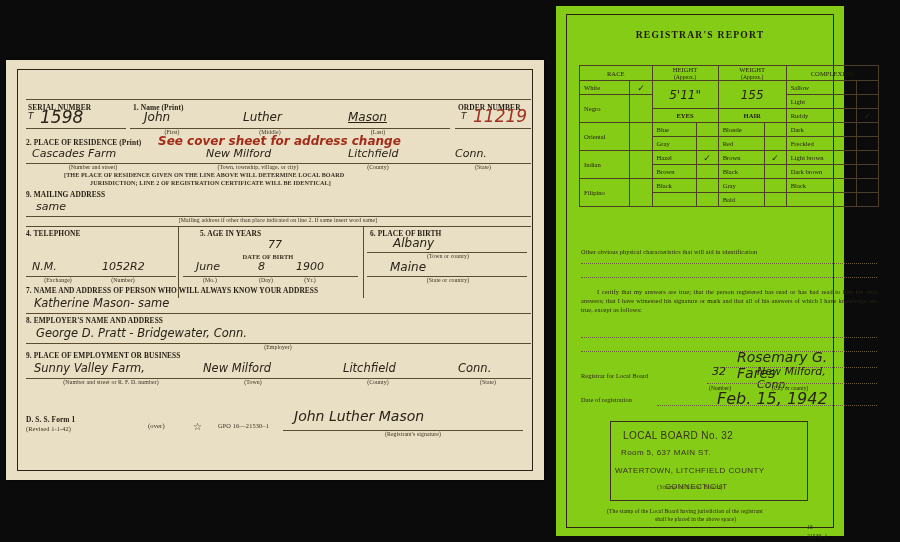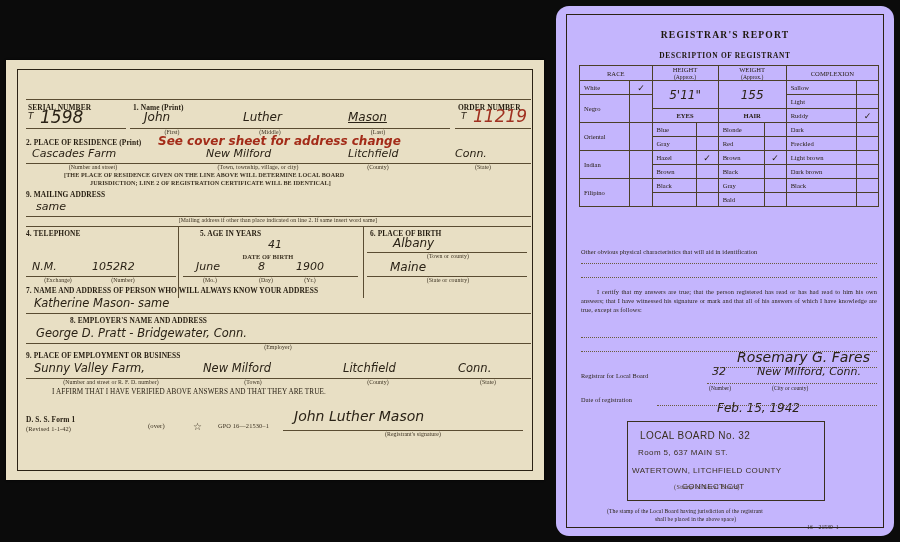--- a/index.html
+++ b/index.html
@@ -29,23 +29,22 @@
     color:#2a2216;font-style:italic;
   }
   .rule{position:absolute;border-bottom:1px solid #5a4c32;}
   .tiny{font-size:5.8px;color:#3a3020;letter-spacing:.1px;}
   .tinyc{font-size:5.8px;color:#3a3020;text-align:center;letter-spacing:.1px;}
   .sect{font-size:7.4px;color:#241c10;font-weight:bold;letter-spacing:.1px;}
   .red{color:#a32b18;}
 
   
   .card-right{
-    position:absolute;left:556px;top:6px;width:338px;height:530px;
-    background:#c4b5fd;
-    border-radius:13px;
+    position:absolute;left:556px;top:6px;width:288px;height:530px;
+    background:#84cc16;
   }
   .card-right .inner{
     position:absolute;left:10px;top:8px;right:10px;bottom:8px;
     border:1.5px solid #2b2214;
   }
   .rtitle{
     position:absolute;left:0;right:0;top:14px;text-align:center;
     font-size:9.6px;font-weight:bold;letter-spacing:1.2px;color:#1d170c;
   }
   .rsub{
@@ -58,21 +57,21 @@
   }
   table.desc td,table.desc th{
     border:1px solid #4b3f28;height:13px;padding:0 2px;text-align:center;
     font-weight:normal;
   }
   .lft{text-align:left !important;padding-left:4px !important;}
   .chk{font-family:"DejaVu Sans",sans-serif;font-size:9px;color:#2a2216;}
   .rtxt{position:absolute;font-size:6.3px;color:#2a2418;line-height:9px;letter-spacing:.1px;}
   .dotline{position:absolute;border-bottom:1px dotted #6b5c3e;}
   .stamp{
-    position:absolute;left:60px;top:406px;width:196px;height:78px;
+    position:absolute;left:43px;top:406px;width:196px;height:78px;
     border:1.5px solid #3a3020;color:#3a3020;
   }
   .stamp div{position:absolute;font-family:"Liberation Sans",sans-serif;font-size:8px;letter-spacing:.4px;}
   .sigr{font-family:"DejaVu Sans",sans-serif;font-style:italic;font-size:14px;color:#2a2216;}
 </style>
 </head>
 <body>
 
 <div class="sheet">
 
@@ -124,84 +123,82 @@
       <div class="tinyc" style="position:absolute;left:100px;top:147px;width:320px;">[Mailing address if other than place indicated on line 2.  If same insert word same]</div>
 
       <div class="rule" style="left:8px;top:156px;width:505px;"></div>
       <div style="position:absolute;left:160px;top:156px;width:1px;height:72px;background:#5a4c32;"></div>
       <div style="position:absolute;left:345px;top:156px;width:1px;height:72px;background:#5a4c32;"></div>
 
       <div class="sect" style="position:absolute;left:8px;top:159px;">4. TELEPHONE</div>
       <div class="sect" style="position:absolute;left:182px;top:159px;">5. AGE IN YEARS</div>
       <div class="sect" style="position:absolute;left:352px;top:159px;">6. PLACE OF BIRTH</div>
 
-      <div class="hand" style="position:absolute;left:250px;top:168px;font-size:11px;">41</div>
+      <div class="hand" style="position:absolute;left:250px;top:168px;font-size:11px;">77</div>
       <div class="hand" style="position:absolute;left:375px;top:166px;font-size:12px;">Albany</div>
       <div class="rule" style="left:349px;top:182px;width:160px;"></div>
       <div class="tinyc" style="position:absolute;left:390px;top:183px;width:80px;">(Town or county)</div>
 
       <div class="tinyc" style="position:absolute;left:185px;top:183px;width:130px;font-weight:bold;font-size:6.4px;">DATE OF BIRTH</div>
 
       <div class="hand" style="position:absolute;left:14px;top:190px;font-size:11px;">N.M.</div>
-      <div class="hand" style="position:absolute;left:74px;top:190px;font-size:11px;">1052R2</div>
+      <div class="hand" style="position:absolute;left:84px;top:190px;font-size:11px;">1052R2</div>
       <div class="hand" style="position:absolute;left:178px;top:190px;font-size:11px;">June</div>
       <div class="hand" style="position:absolute;left:240px;top:190px;font-size:11px;">8</div>
       <div class="hand" style="position:absolute;left:278px;top:190px;font-size:11px;">1900</div>
       <div class="hand" style="position:absolute;left:372px;top:190px;font-size:12px;">Maine</div>
 
       <div class="rule" style="left:8px;top:206px;width:150px;"></div>
       <div class="rule" style="left:165px;top:206px;width:175px;"></div>
       <div class="rule" style="left:349px;top:206px;width:160px;"></div>
       <div class="tinyc" style="position:absolute;left:10px;top:207px;width:60px;">(Exchange)</div>
       <div class="tinyc" style="position:absolute;left:75px;top:207px;width:60px;">(Number)</div>
       <div class="tinyc" style="position:absolute;left:172px;top:207px;width:40px;">(Mo.)</div>
       <div class="tinyc" style="position:absolute;left:228px;top:207px;width:40px;">(Day)</div>
       <div class="tinyc" style="position:absolute;left:272px;top:207px;width:40px;">(Yr.)</div>
       <div class="tinyc" style="position:absolute;left:385px;top:207px;width:90px;">(State or country)</div>
 
       <div class="sect" style="position:absolute;left:8px;top:216px;">7. NAME AND ADDRESS OF PERSON WHO WILL ALWAYS KNOW YOUR ADDRESS</div>
       <div class="hand" style="position:absolute;left:16px;top:226px;font-size:11.5px;">Katherine Mason- same</div>
       <div class="rule" style="left:8px;top:243px;width:505px;"></div>
 
-      <div class="sect" style="position:absolute;left:8px;top:246px;margin-left:44px;">8. EMPLOYER'S NAME AND ADDRESS</div>
+      <div class="sect" style="position:absolute;left:8px;top:246px;">8. EMPLOYER'S NAME AND ADDRESS</div>
       <div class="hand" style="position:absolute;left:18px;top:256px;font-size:11.5px;">George D. Pratt - Bridgewater, Conn.</div>
       <div class="rule" style="left:8px;top:273px;width:505px;"></div>
       <div class="tinyc" style="position:absolute;left:200px;top:274px;width:120px;">(Employer)</div>
 
       <div class="sect" style="position:absolute;left:8px;top:281px;">9. PLACE OF EMPLOYMENT OR BUSINESS</div>
       <div class="hand" style="position:absolute;left:16px;top:291px;font-size:11.5px;">Sunny Valley Farm,</div>
       <div class="hand" style="position:absolute;left:185px;top:291px;font-size:11.5px;">New Milford</div>
       <div class="hand" style="position:absolute;left:325px;top:291px;font-size:11.5px;">Litchfield</div>
       <div class="hand" style="position:absolute;left:440px;top:291px;font-size:11.5px;">Conn.</div>
       <div class="rule" style="left:8px;top:308px;width:505px;"></div>
       <div class="tinyc" style="position:absolute;left:18px;top:309px;width:150px;">(Number and street or R. F. D. number)</div>
       <div class="tinyc" style="position:absolute;left:195px;top:309px;width:80px;">(Town)</div>
       <div class="tinyc" style="position:absolute;left:320px;top:309px;width:80px;">(County)</div>
       <div class="tinyc" style="position:absolute;left:435px;top:309px;width:70px;">(State)</div>
 
-      <div class="sect" style="position:absolute;left:34px;top:318px;font-weight:normal;font-size:7.2px;">I AFFIRM THAT I HAVE VERIFIED ABOVE ANSWERS AND THAT THEY ARE TRUE.</div>
 
       <div class="sect" style="position:absolute;left:8px;top:345px;">D. S. S. Form 1</div>
       <div class="tiny" style="position:absolute;left:8px;top:355px;font-size:6.4px;">(Revised 1-1-42)</div>
       <div class="tiny" style="position:absolute;left:130px;top:352px;font-size:6.6px;">(over)</div>
       <div class="tiny" style="position:absolute;left:175px;top:351px;font-size:10px;">☆</div>
       <div class="tiny" style="position:absolute;left:200px;top:352px;font-size:6.4px;">GPO    16—21530–1</div>
 
       <div class="hand" style="position:absolute;left:276px;top:338px;font-size:14px;">John Luther Mason</div>
       <div class="rule" style="left:265px;top:360px;width:240px;"></div>
       <div class="tinyc" style="position:absolute;left:340px;top:361px;width:110px;">(Registrant's signature)</div>
 
     </div>
   </div>
 
   <div class="card-right">
     <div class="inner">
 
       <div class="rtitle">REGISTRAR'S REPORT</div>
-      <div class="rsub">DESCRIPTION OF REGISTRANT</div>
 
       <table class="desc">
         <tbody>
             <tr>
           <td colspan="2">RACE</td>
           <td colspan="2">
             <span>HEIGHT</span><br>
             <span style="font-size:5.6px">(Approx.)</span>
           </td>
           <td colspan="2">
@@ -300,21 +297,21 @@
       <div class="dotline" style="left:150px;top:352px;width:160px;"></div>
 
       <div class="rtxt" style="left:14px;top:356px;">Registrar for Local Board</div>
       <div class="hand" style="position:absolute;left:145px;top:350px;font-size:11px;">32</div>
       <div class="hand" style="position:absolute;left:190px;top:350px;font-size:11px;">New Milford, Conn.</div>
       <div class="dotline" style="left:140px;top:368px;width:170px;"></div>
       <div class="rtxt" style="left:142px;top:369px;font-size:5.4px;">(Number)</div>
       <div class="rtxt" style="left:205px;top:369px;font-size:5.4px;">(City or county)</div>
 
       <div class="rtxt" style="left:14px;top:380px;">Date of registration</div>
-      <div class="hand" style="position:absolute;left:150px;top:386px;font-size:12px;">Feb. 15, 1942</div>
+      <div class="hand" style="position:absolute;left:150px;top:374px;font-size:16px;">Feb. 15, 1942</div>
       <div class="dotline" style="left:90px;top:390px;width:220px;"></div>
 
       <div class="stamp">
         <div style="left:12px;top:8px;font-size:10px;">LOCAL BOARD No. 32</div>
         <div style="left:10px;top:26px;">Room 5, 637 MAIN ST.</div>
         <div style="left:4px;top:44px;">WATERTOWN, LITCHFIELD COUNTY</div>
         <div style="left:54px;top:60px;">CONNECTICUT</div>
         <div style="left:46px;top:62px;font-family:'Liberation Serif',serif;font-size:6px;color:#4a3e28;">(Stamp of Local Board)</div>
       </div>
 

